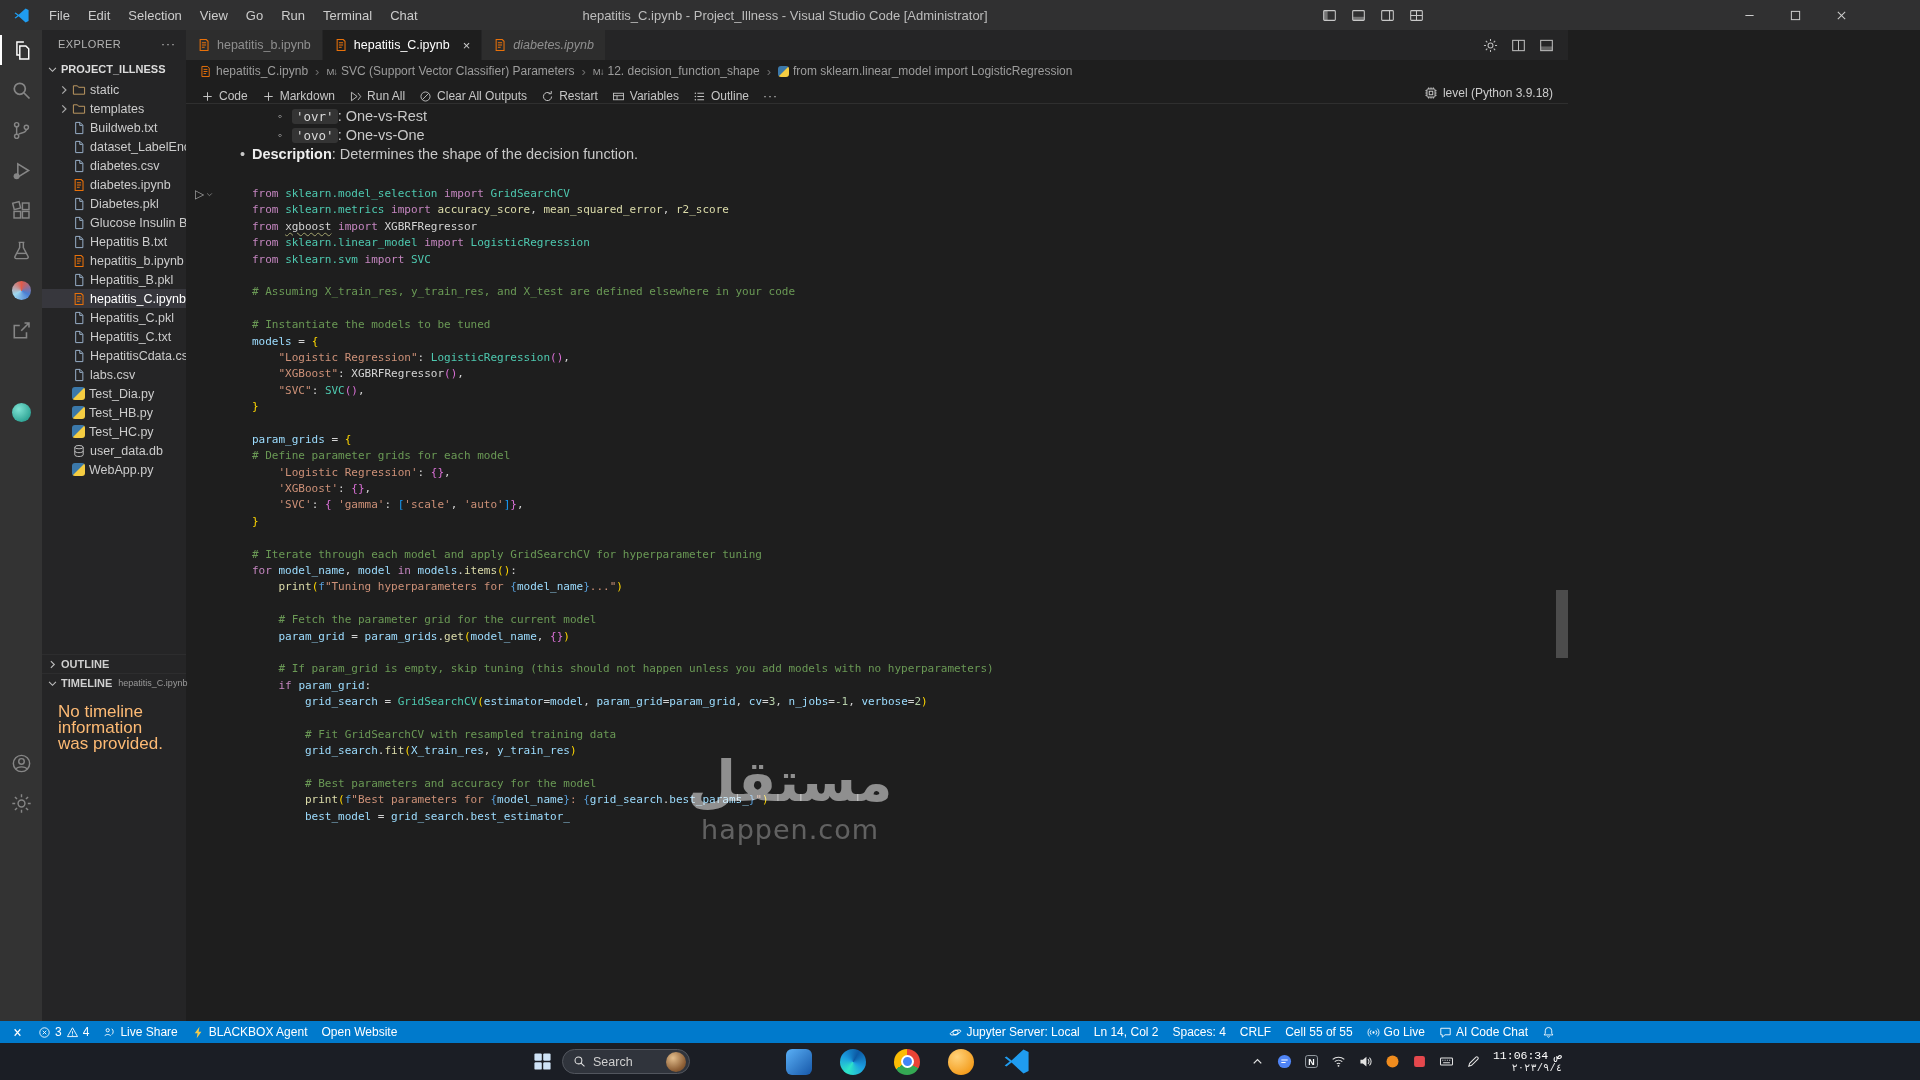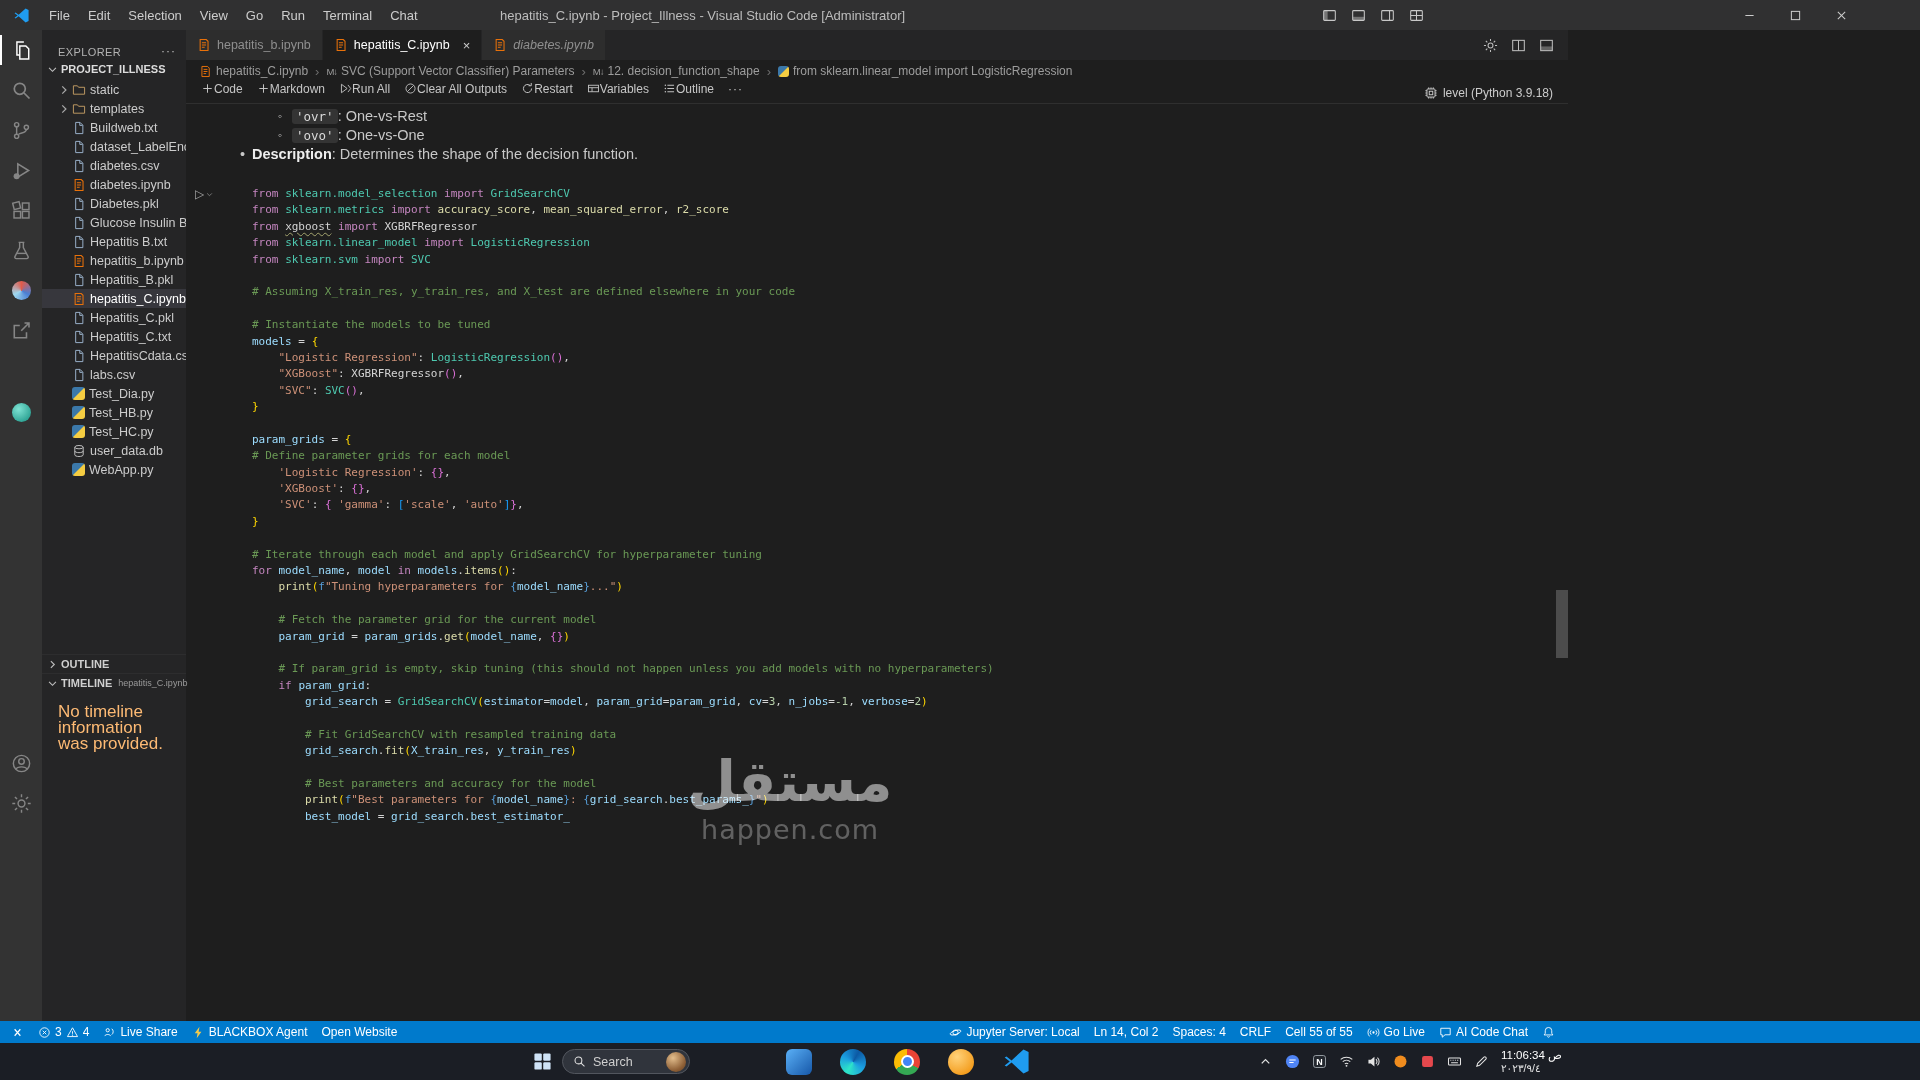--- a/index.html
+++ b/index.html
@@ -6,42 +6,42 @@
   html,body{width:1920px;height:1080px;overflow:hidden;background:#111;font-family:"Liberation Sans",sans-serif}
   #screen{position:relative;width:1920px;height:1080px;background:#1e1e1e}
   .icn{display:inline-block;flex:none}
   .icn svg{width:100%;height:100%;display:block}
 
   
   #titlebar{position:absolute;left:0;top:0;width:1920px;height:30px;background:#303031;display:flex;align-items:center;z-index:20}
   .vsc-logo{width:17px;height:17px;margin:0 10px 0 13px}
   #menus{display:flex;height:100%}
   .menu-item{padding:0 9px;font-size:13px;color:#cccccc;height:100%;display:flex;align-items:center;cursor:default}
-  #win-title{position:absolute;left:500px;width:570px;font-size:13px;color:#bdbdbd;white-space:nowrap;overflow:hidden}
+  #win-title{position:absolute;left:500px;width:570px;text-align:center;font-size:13px;color:#bdbdbd;white-space:nowrap;overflow:hidden}
   #layout-icons{position:absolute;left:1322px;top:0;height:30px;display:flex;align-items:center;gap:14px;color:#c8c8c8}
   #layout-icons .icn{width:15px;height:15px}
   #win-controls{position:absolute;left:1726px;top:0;height:30px;display:flex}
   .win-btn{width:46px;height:30px;display:flex;align-items:center;justify-content:center;color:#cccccc}
   .win-btn .icn{width:11px;height:11px}
 
   
   #activitybar{position:absolute;left:0;top:30px;width:42px;height:991px;background:#333333;z-index:5}
   .ab-item{width:42px;height:40px;display:flex;align-items:center;justify-content:center;color:#868686;position:relative}
   .ab-item.active{color:#ffffff}
   .ab-item.active::before{content:"";position:absolute;left:0;top:5px;bottom:5px;width:2px;background:#fff}
   .ab-item.gap{margin-top:42px}
   .ab-item .icn{width:21px;height:21px}
   .ab-bottom{position:absolute;left:0;top:713px;width:42px}
   .circ{width:19px;height:19px;border-radius:50%;display:block}
   .circ.globe{background:conic-gradient(#e05b4b,#4a7fd4,#9fd8ef,#e05b4b)}
   .circ.teal{background:radial-gradient(circle at 35% 32%,#7fe3d4,#148f80)}
 
   
   #sidebar{position:absolute;left:42px;top:30px;width:144px;height:991px;background:#252526;color:#cccccc;z-index:5}
-  .sb-top{height:28px;display:flex;align-items:flex-end;padding:0 10px 0 16px;font-size:11px;color:#b3b3b3;letter-spacing:.4px}
+  .sb-top{height:28px;display:flex;align-items:center;padding:0 10px 0 16px;font-size:11px;color:#b3b3b3;letter-spacing:.4px}
   .sb-top .dots{margin-left:auto;color:#c0c0c0;font-size:12px;letter-spacing:1px;cursor:pointer}
   .sb-proj{height:22px;display:flex;align-items:center;font-size:11px;font-weight:700;color:#dddddd;padding-left:4px;gap:2px;cursor:pointer}
   .sb-proj .icn,.sb-sec .icn{width:13px;height:13px;color:#bdbdbd}
   .file-row{height:19px;display:flex;align-items:center;font-size:12.5px;position:relative;padding-left:30px;gap:4px;white-space:nowrap;overflow:hidden;cursor:pointer}
   .file-row .chev{position:absolute;left:15px;width:11px;height:11px;color:#a8a8a8}
   .file-row.selected{background:#37373d;color:#ffffff}
   .file-row .icn{width:14px;height:14px}
   .ic-folder{color:#c09a63}.ic-file{color:#9cb4cd}.ic-db{color:#c2c2c2}
   .py-ic{display:inline-block;width:13px;height:13px;border-radius:3px;background:linear-gradient(135deg,#3b78a9 49%,#f5cd42 51%);flex:none}
   .py-ic.sm{width:11px;height:11px}
@@ -61,21 +61,21 @@
   .tab .close{font-size:13px;margin-left:7px;color:#cfcfcf}
   .tab.preview .lbl{font-style:italic}
   #tab-actions{position:absolute;right:14px;top:0;height:30px;display:flex;gap:13px;align-items:center;color:#bdbdbd}
   #tab-actions .icn{width:15px;height:15px;cursor:pointer}
   #breadcrumbs{height:22px;display:flex;align-items:center;font-size:12px;color:#9d9d9d;padding-left:13px;gap:4px;flex:none;white-space:nowrap}
   .bc-sep{color:#6d6d6d;margin:0 3px;font-size:13px}
   .bc-item{display:flex;align-items:center;gap:4px;cursor:pointer}
   .bc-item .icn{width:13px;height:13px}
   .md-ic{font-size:9.5px;color:#9d9d9d;letter-spacing:-1px}
   #nbtoolbar{height:22px;display:flex;align-items:center;padding-left:8px;font-size:12px;color:#c6c6c6;border-bottom:1px solid #2f2f2f;position:relative;flex:none}
-  .tb-item{display:flex;align-items:flex-start;padding:0 7px;height:100%;cursor:pointer}
+  .tb-item{display:flex;align-items:flex-end;gap:5px;padding:0 7px;height:100%;cursor:pointer}
   .tb-item .icn{width:13px;height:13px}
   .dots3{letter-spacing:1px;color:#c6c6c6}
   #kernel{position:absolute;right:15px;display:flex;align-items:center;gap:5px;font-size:12px;color:#cccccc;cursor:pointer}
   #kernel .icn{width:14px;height:14px}
   #notebook{flex:1;position:relative;overflow:hidden}
 
   
   .md-cell{padding-top:3px;font-size:14.5px;color:#c8c8c8}
   .md-line{position:relative;line-height:19px;padding-left:66px}
   .md-line.lvl2{padding-left:106px}
@@ -118,21 +118,21 @@
   #apps{position:absolute;left:786px;top:0;height:37px;display:flex;align-items:center;gap:28px}
   .tb-app{width:26px;height:26px;border-radius:50%;cursor:pointer;position:relative}
   .tb-app.blueapp{border-radius:6px;background:linear-gradient(135deg,#5ab0f7,#1657a8)}
   .tb-app.edge{background:conic-gradient(from 210deg,#2ee6c8,#1b9de0,#0c59a4,#1b9de0,#2ee6c8)}
   .tb-app.chrome{background:conic-gradient(#ea4335 0 33%,#34a853 0 66%,#fbbc05 0 100%)}
   .tb-app.chrome::after{content:"";position:absolute;inset:6.5px;background:#4285f4;border:2.5px solid #fff;border-radius:50%}
   .tb-app.orangeapp{background:radial-gradient(circle at 35% 30%,#ffd27a,#f08c00)}
   .tb-app.vscode{width:29px;height:29px;border-radius:0;background:none}
   #tray{position:absolute;right:358px;top:0;height:37px;display:flex;align-items:center;gap:12px;color:#e3e3e3}
   .tray-ic{width:15px;height:15px;cursor:pointer}
-  #clock{text-align:left;color:#ffffff;line-height:13px;font-size:11.5px;font-family:Liberation Sans, sans-serif;cursor:pointer}
+  #clock{text-align:right;color:#ffffff;line-height:13px;font-size:11.5px;font-family:Liberation Mono, monospace;cursor:pointer}
   #clock .date{font-size:10.5px;color:#e8e8e8}
 </style>
 </head>
 <body>
 
 <div id="screen">
 
   <header id="titlebar">
     <span class="icn vsc-logo">
         <svg viewBox="0 0 24 24">

